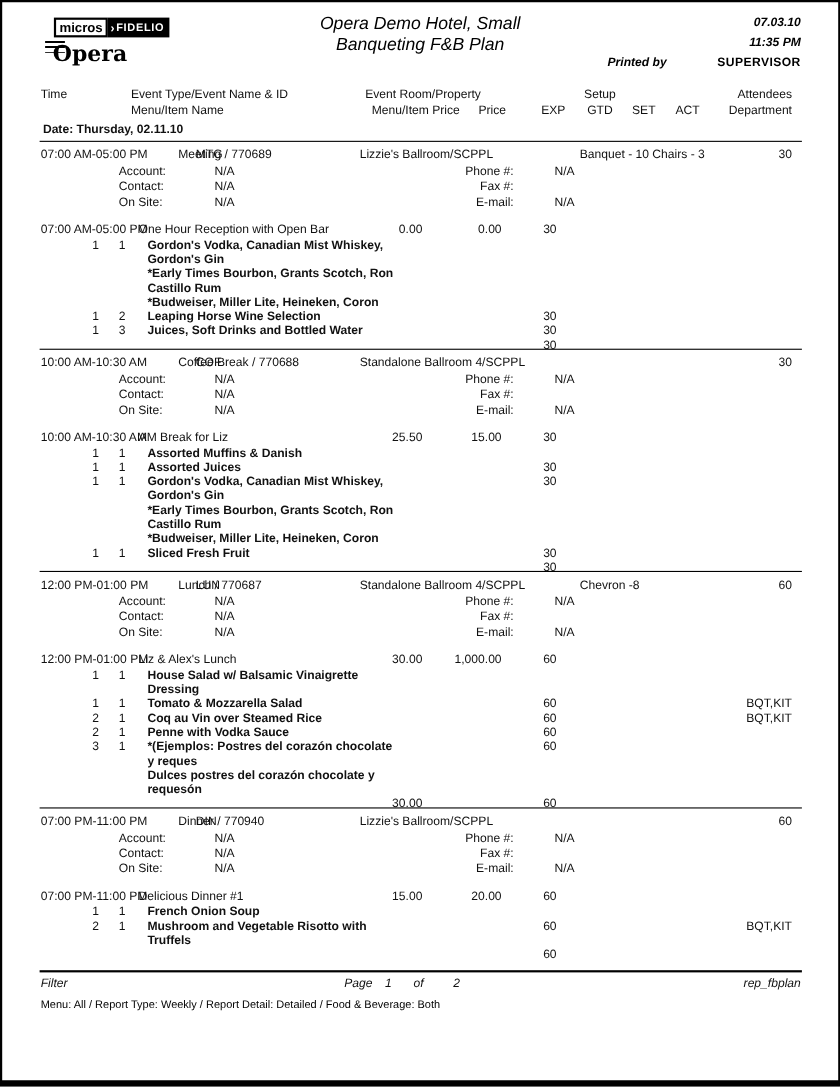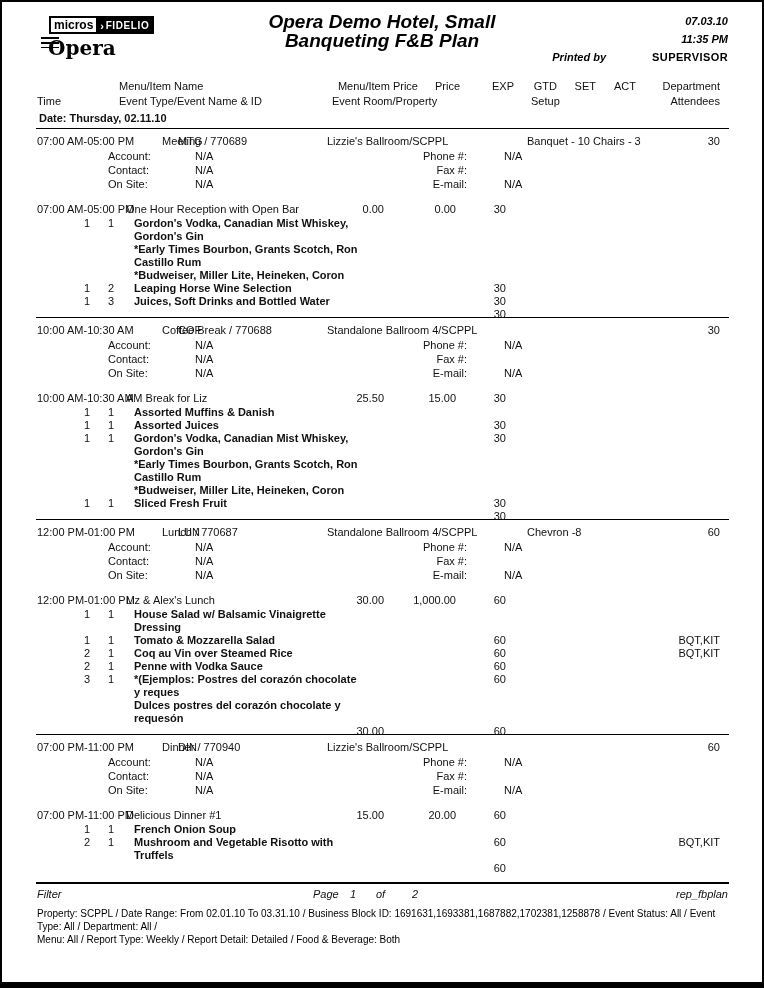--- a/index.html
+++ b/index.html
@@ -19,21 +19,21 @@
   .logo-row{display:flex;align-items:stretch;padding-left:12px;}
   .micros-box{border:2px solid #000;padding:0 3px;font-weight:bold;font-size:12px;line-height:14px;color:#000;}
   .fidelio-box{background:#000;color:#fff;font-weight:bold;font-size:10px;letter-spacing:.6px;padding:2px 5px 1px 2px;display:inline-flex;align-items:center;}
   .fid-arrow{font-weight:bold;font-size:11px;margin-right:1px;}
   .opera-row{margin-top:3px;display:flex;align-items:flex-start;margin-left:4px;}
   .opera-swoosh{display:inline-block;width:18px;height:11px;margin-right:-11px;
     background:repeating-linear-gradient(#000 0 2px,transparent 2px 5px);}
   .opera-text{position:relative;z-index:1;font-family:"DejaVu Serif","Liberation Serif",serif;
     font-weight:bold;font-size:20px;line-height:22px;color:#000;}
   .title-block{position:absolute;top:10px;left:0;right:0;text-align:center;}
-  .title1,.title2{font-size:19px;font-weight:bold;font-style:italic;line-height:19px;color:#000;}
+  .title1,.title2{font-size:16px;font-weight:normal;font-style:italic;line-height:19px;color:#000;}
   .meta{position:absolute;top:10px;right:34px;text-align:right;font-size:11px;line-height:18px;color:#000;font-weight:bold;}
   .meta-date,.meta-time{font-style:italic;}
   .meta-by{display:flex;justify-content:flex-end;gap:46px;}
   .pb-label{font-style:italic;}
   .pb-value{letter-spacing:.4px;}
   
   .content{position:absolute;top:78px;left:0;right:0;font-size:11px;line-height:13px;}
   .row{position:relative;height:14px;}
   .colhead-row{position:relative;height:15px;}
   .colhead-row span{position:absolute;}
@@ -105,35 +105,35 @@
     <div class="meta-time">11:35 PM</div>
     <div class="meta-by">
       <span class="pb-label">Printed by</span>
       <span class="pb-value">SUPERVISOR</span>
     </div>
   </div>
 
   <div class="content">
 
     <div class="colhead-row">
+      <span class="h-time">Time</span>
+      <span class="h-etype">Event Type/Event Name &amp; ID</span>
+      <span class="h-room">Event Room/Property</span>
+      <span class="h-setup">Setup</span>
+      <span class="h-att">Attendees</span>
+    </div>
+    <div class="colhead-row">
       <span class="h-mname">Menu/Item Name</span>
       <span class="h-mprice">Menu/Item Price</span>
       <span class="h-price">Price</span>
       <span class="h-exp">EXP</span>
       <span class="h-gtd">GTD</span>
       <span class="h-set">SET</span>
       <span class="h-act">ACT</span>
       <span class="h-dept">Department</span>
-    </div>
-    <div class="colhead-row">
-      <span class="h-time">Time</span>
-      <span class="h-etype">Event Type/Event Name &amp; ID</span>
-      <span class="h-room">Event Room/Property</span>
-      <span class="h-setup">Setup</span>
-      <span class="h-att">Attendees</span>
     </div>
 
     <div class="date-row">
       <span>Date: Thursday, 02.11.10</span>
     </div>
 
     <div id="events">
         <div class="divider"></div>
         <div class="row event-row">
           <span class="c-time">07:00 AM-05:00 PM</span>
@@ -400,18 +400,17 @@
     <div class="divider2"></div>
     <div class="filter-row">
       <span class="f-filter">Filter</span>
       <span class="f-page">Page</span>
       <span class="f-pagenum">1</span>
       <span class="f-of">of</span>
       <span class="f-total">2</span>
       <span class="f-rep">rep_fbplan</span>
     </div>
     <div class="filter-text">
-      <div>Property: SCPPL / Date Range: From 02.01.10 To 03.31.10 / Business Block ID: 1691631,1693381,1687882,1702381,1258878 / Event Status: All / Event Type: All / Department: All /</div>
       <div>Menu: All / Report Type: Weekly / Report Detail: Detailed / Food &amp; Beverage: Both</div>
     </div>
   </div>
 
 </div>
 
 </body></html>

